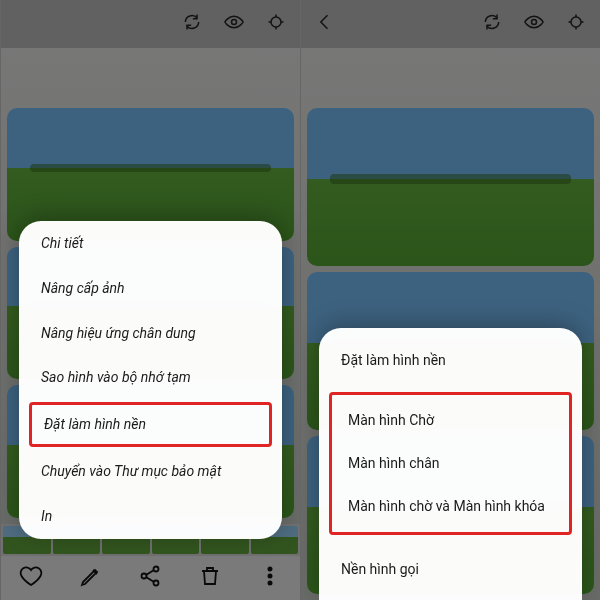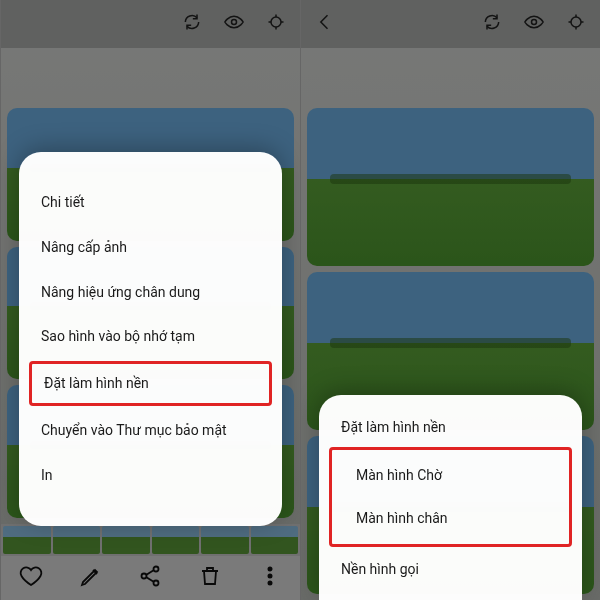--- a/index.html
+++ b/index.html
@@ -71,21 +71,21 @@
   
   .sheet {
     position: absolute;
     left: 18px; right: 18px;
     bottom: 0;
     background: rgba(255,255,255,0.98);
     border-radius: 22px 22px 0 0;
     box-shadow: 0 -4px 24px rgba(0,0,0,0.28);
     padding: 14px 0 8px 0;
   }
-  .sheet.left { bottom: 74px; border-radius: 22px; padding: 28px 0; }
+  .sheet.left { bottom: 61px; border-radius: 22px; padding: 0 0; font-style: italic; }
   .sheet-title {
     font-size: 14px;
     color: #1a1a1a;
     padding: 10px 22px 12px 22px;
   }
   .sheet-item {
     font-size: 14px;
     color: #1a1a1a;
     padding: 13px 22px;
     line-height: 1.35;
@@ -93,22 +93,22 @@
   }
   .highlight {
     border: 3px solid #e02424;
     border-radius: 4px;
     margin: 2px 10px;
     padding: 10px 12px !important;
   }
   .highlight-block {
     border: 3px solid #e02424;
     border-radius: 4px;
-    margin: 0 10px;
-    padding: 4px 12px;
+    margin: 12px 10px;
+    padding: 4px 4px;
   }
   .highlight-block .sheet-item { padding: 12px 12px; }
   .icon-btn { width: 24px; height: 24px; stroke: #111; stroke-width: 1.8; fill: none; }
 </style>
 </head>
 <body>
 
 <div class="screen">
   <div class="photo-bg">
     <div class="topbar">
@@ -211,16 +211,17 @@
       <div class="photo-card"></div>
       <div class="photo-card"></div>
     </div>
   </div>
 
   <div class="sheet">
     <div class="sheet-title">Đặt làm hình nền</div>
     <div class="highlight-block">
       <div class="sheet-item">Màn hình Chờ</div>
       <div class="sheet-item">Màn hình chân</div>
+      <div class="sheet-item">Màn hình chờ và Màn hình khóa</div>
     </div>
     <div class="sheet-item">Nền hình gọi</div>
   </div>
 </div>
 
 </body></html>

